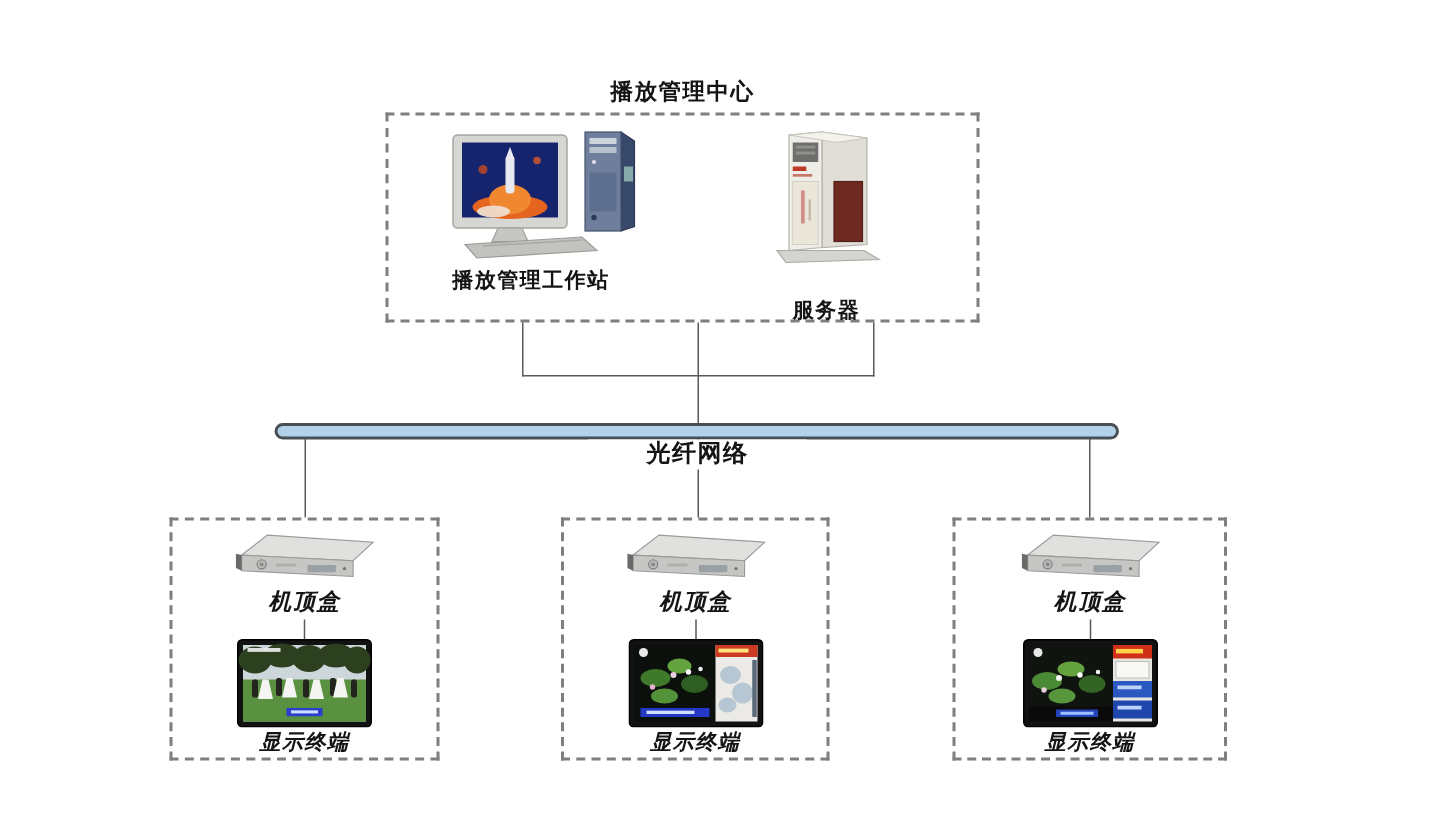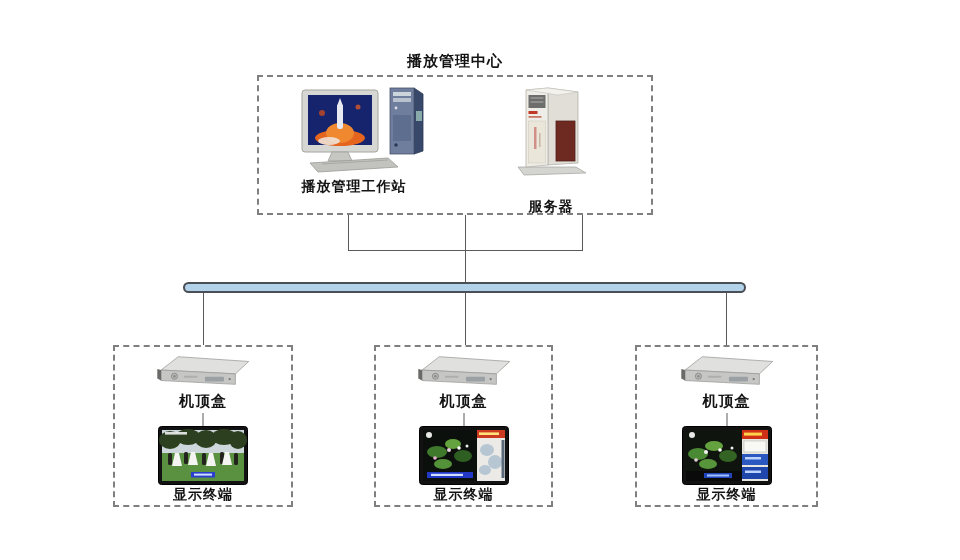--- a/index.html
+++ b/index.html
@@ -13,21 +13,21 @@
   .title-lbl{font-size:15px;}
   .dev-lbl{font-size:14px;}
   .stb-lbl{font-size:15px;}
   .net-lbl{font-size:16px;background:#ffffff;line-height:20px;z-index:3;}
   .vline{width:1px;background:#5a5a5a;}
   .hline{height:1px;background:#5a5a5a;}
   .fiber-bar{
     height:7px;background:#b2d2ea;border:2px solid #4a4f55;border-radius:6px;z-index:2;
   }
   .group-box{position:absolute;}
-  .group-inner{position:relative;width:100%;height:100%;}
+  .group-inner{position:relative;width:100%;height:100%;font-style:italic;}
   .center-x{left:50%;transform:translateX(-50%);}
   svg{display:block;}
 </style>
 </head>
 <body>
 
 <div id="canvas">
 
   <div class="abs lbl title-lbl" style="left:257px;top:52px;width:396px;">播放管理中心</div>
 
@@ -85,20 +85,21 @@
   <div class="abs vline" style="left:582px;top:215px;height:36px;"></div>
   <div class="abs hline" style="left:348px;top:250px;width:235px;"></div>
   <div class="abs vline" style="left:465px;top:215px;height:68px;"></div>
 
   <div class="abs fiber-bar" style="left:183px;top:282px;width:559px;"></div>
 
   <div class="abs vline" style="left:203px;top:292px;height:53px;"></div>
   <div class="abs vline" style="left:465px;top:292px;height:53px;"></div>
   <div class="abs vline" style="left:726px;top:292px;height:53px;"></div>
 
+  <div class="abs lbl net-lbl" style="left:392px;top:293px;width:146px;">光纤网络</div>
 
   <div class="group-box dashed-box" style="left:113px;top:345px;width:180px;height:162px;">
     <div class="group-inner">
       <div class="abs center-x" style="top:4px;width:104px;height:40px;">
         <svg viewBox="0 0 104 42" width="104" height="40">
           <polygon points="8,20 26,6 100,11 86,24" fill="#e0e0de" stroke="#9a9a98" stroke-width="0.8"></polygon>
           <polygon points="8,20 86,24 86,35 8,31" fill="#c6c6c4" stroke="#9a9a98" stroke-width="0.8"></polygon>
           <polygon points="4,19 8,20 8,31 4,29" fill="#6a6a68"></polygon>
           <circle cx="22" cy="26.5" r="3.2" fill="#b8b8b6" stroke="#808080" stroke-width="0.8"></circle>
           <circle cx="22" cy="26.5" r="1.3" fill="#888886"></circle>

